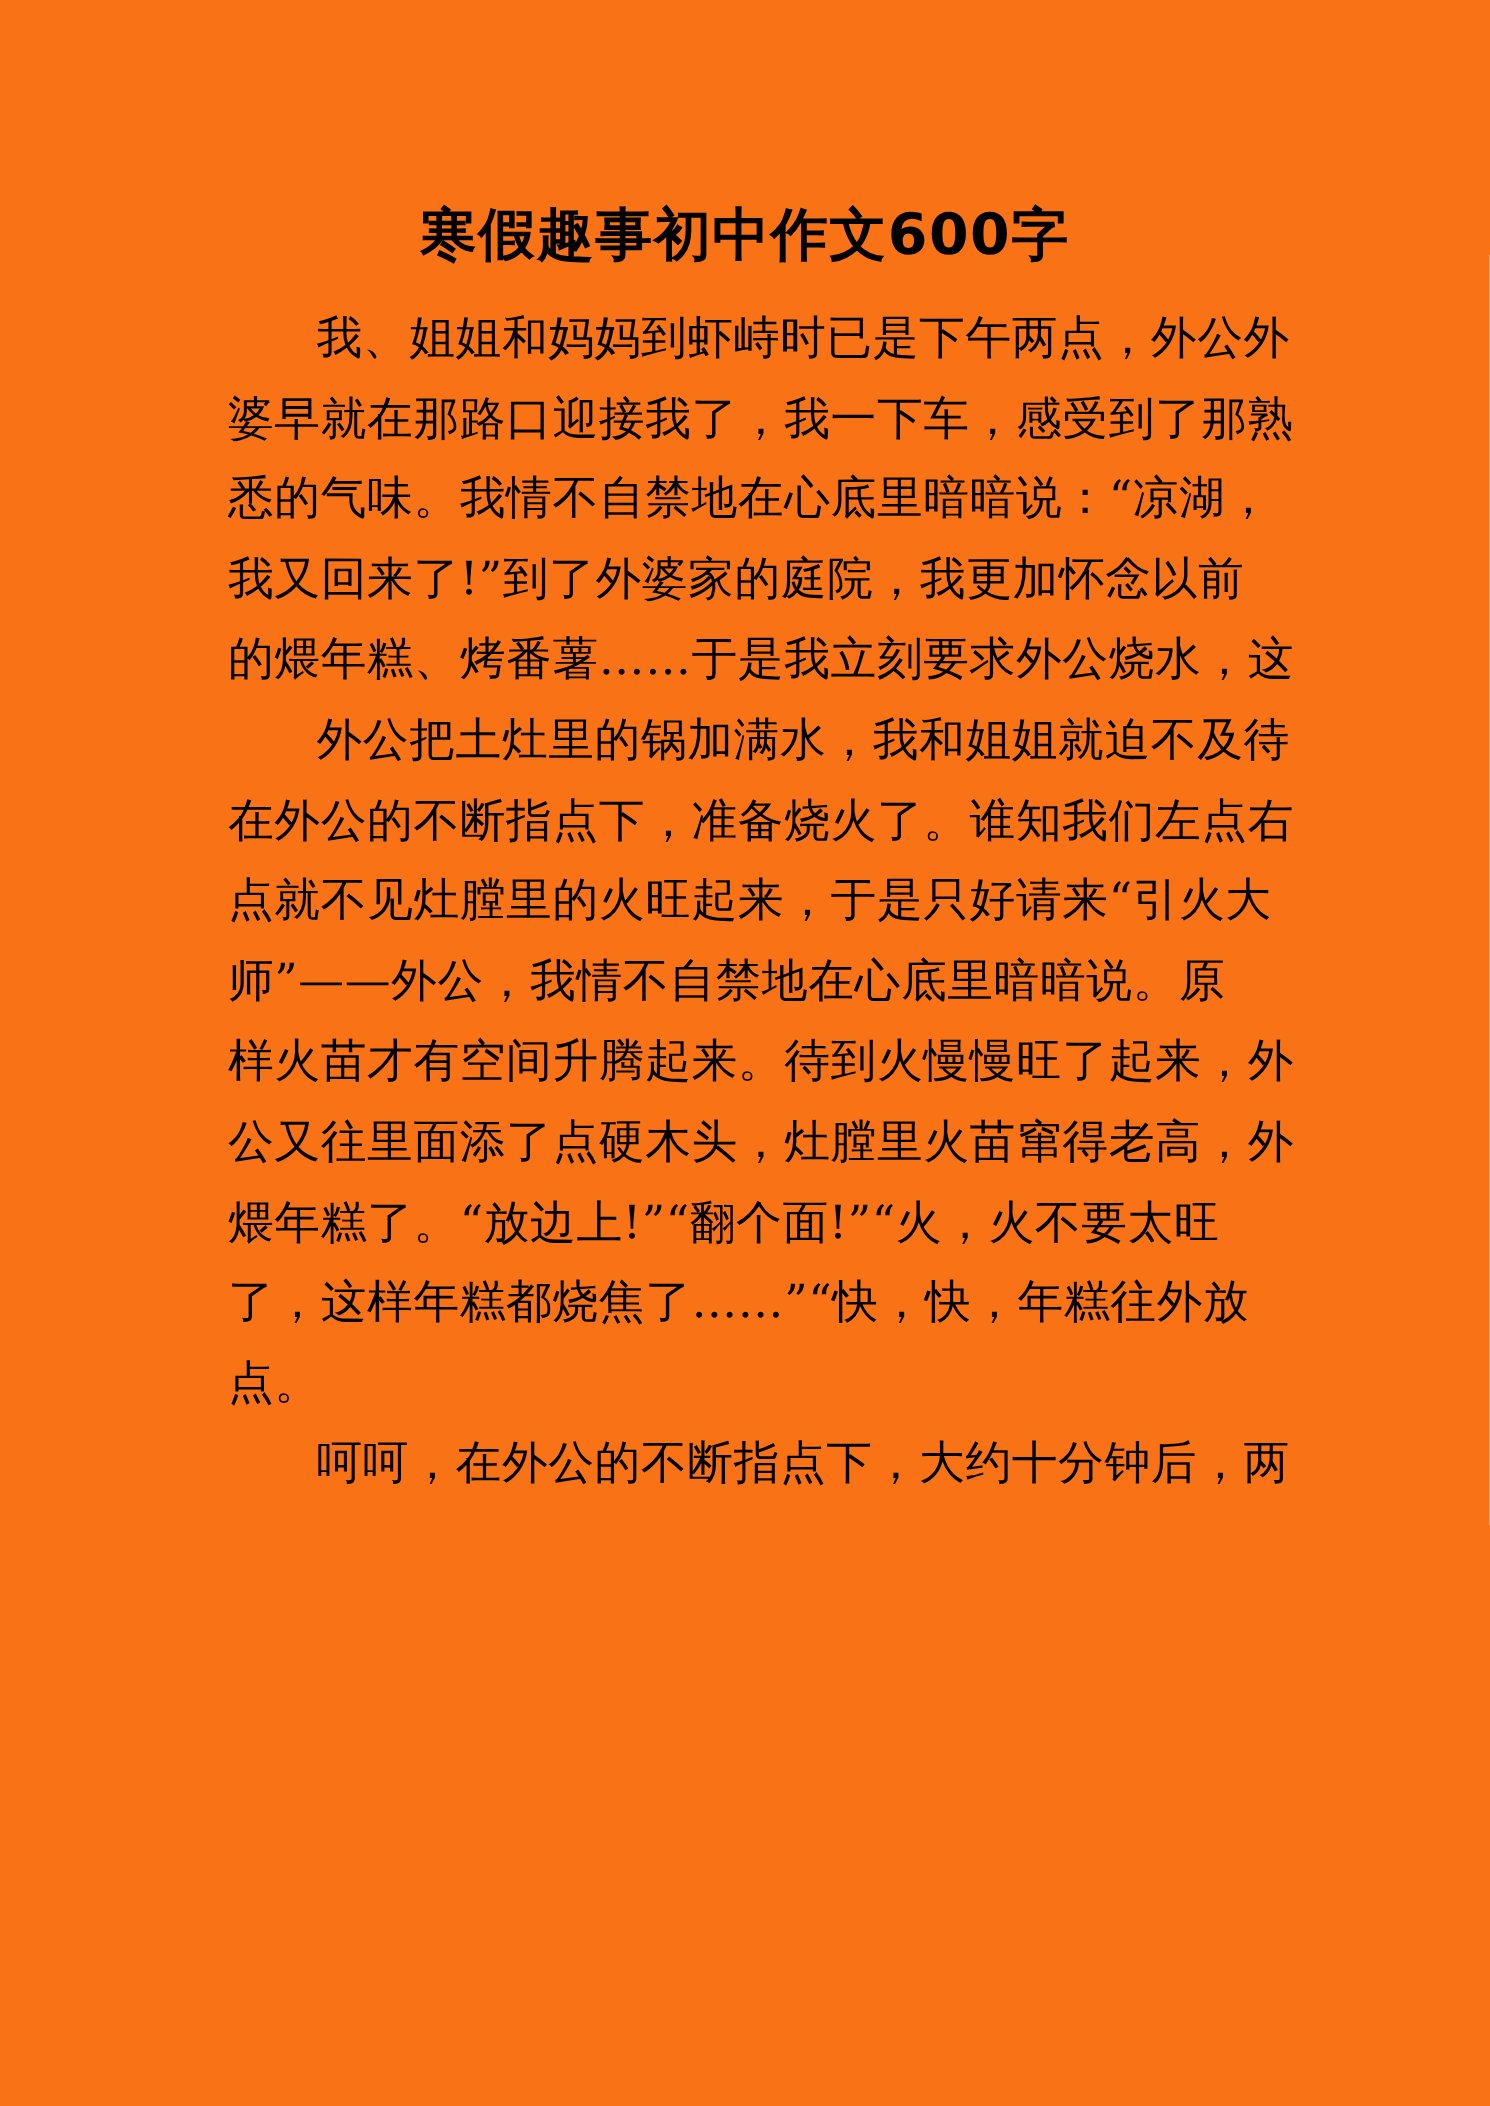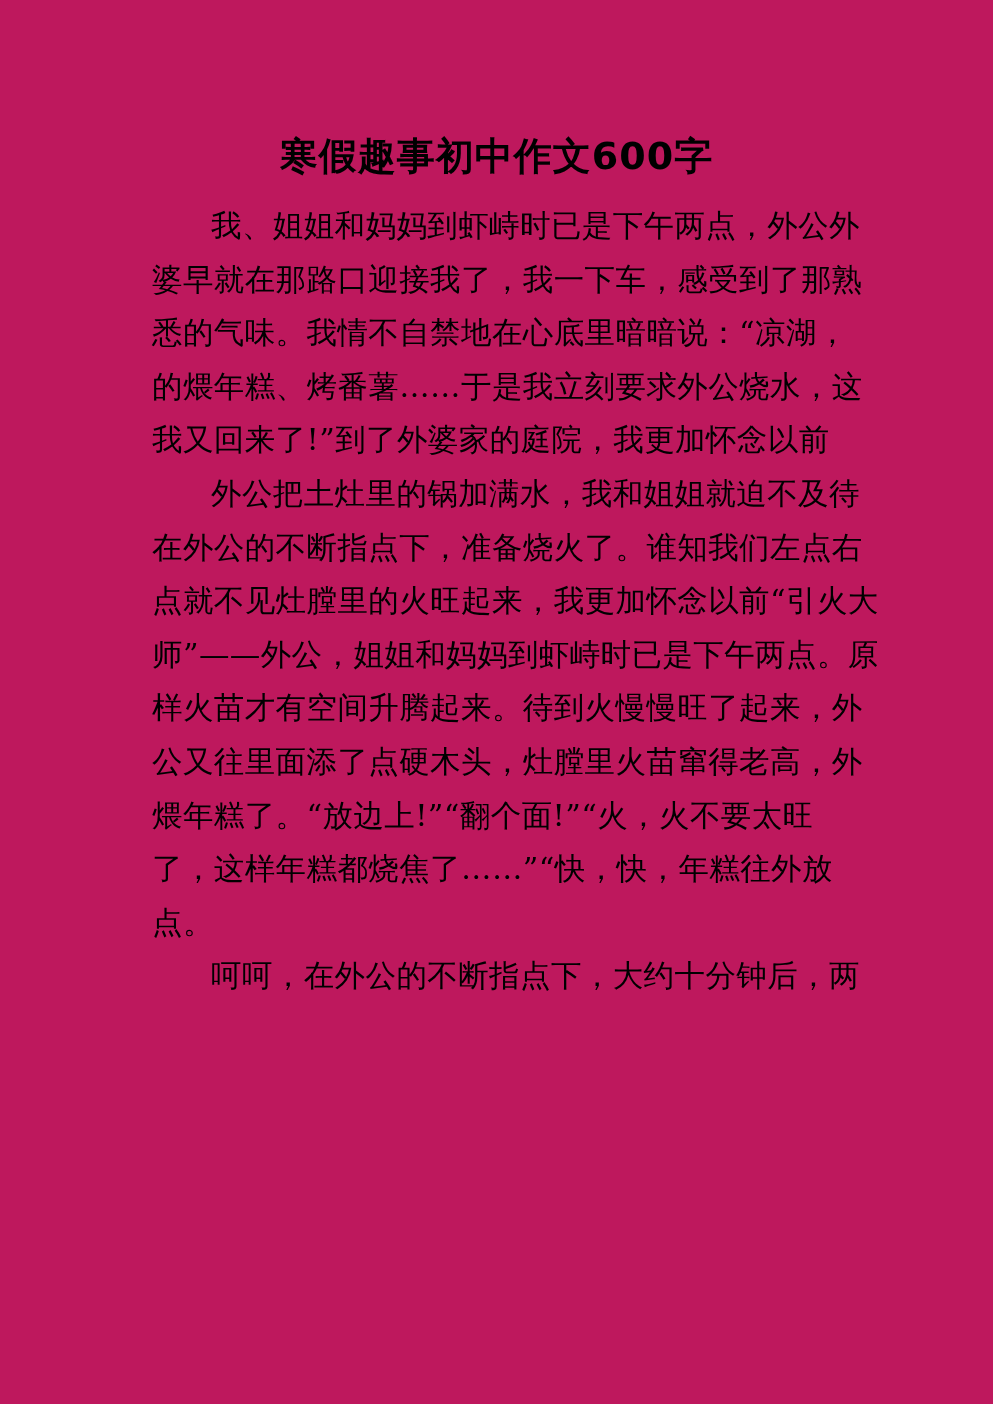--- a/index.html
+++ b/index.html
@@ -14,21 +14,21 @@
       overflow: hidden;
       font-family: "DejaVu Serif", "Liberation Serif", serif;
       color: #000000;
     }
     .page {
       position: absolute;
       left: 0;
       top: 0;
       width: 993px;
       height: 1404px;
-      background: #be185d;
+      background: #f97316;
     }
     .title {
       position: absolute;
       left: 0;
       top: 128px;
       width: 993px;
       text-align: center;
       font-family: "DejaVu Sans", "Liberation Sans", sans-serif;
       font-weight: bold;
       font-size: 38px;
@@ -57,29 +57,29 @@
 
 <div class="page">
   <div class="title">寒假趣事初中作文600字</div>
 
   <div class="body-text">
 
     <div>
       <div class="line indent">我、姐姐和妈妈到虾峙时已是下午两点，外公外</div>
       <div class="line">婆早就在那路口迎接我了，我一下车，感受到了那熟</div>
       <div class="line">悉的气味。我情不自禁地在心底里暗暗说：“凉湖，</div>
+      <div class="line">我又回来了!”到了外婆家的庭院，我更加怀念以前</div>
       <div class="line">的煨年糕、烤番薯……于是我立刻要求外公烧水，这</div>
-      <div class="line">我又回来了!”到了外婆家的庭院，我更加怀念以前</div>
     </div>
 
     <div>
       <div class="line indent">外公把土灶里的锅加满水，我和姐姐就迫不及待</div>
       <div class="line">在外公的不断指点下，准备烧火了。谁知我们左点右</div>
-      <div class="line">点就不见灶膛里的火旺起来，我更加怀念以前“引火大</div>
-      <div class="line">师”——外公，姐姐和妈妈到虾峙时已是下午两点。原</div>
+      <div class="line">点就不见灶膛里的火旺起来，于是只好请来“引火大</div>
+      <div class="line">师”——外公，我情不自禁地在心底里暗暗说。原</div>
       <div class="line">样火苗才有空间升腾起来。待到火慢慢旺了起来，外</div>
       <div class="line">公又往里面添了点硬木头，灶膛里火苗窜得老高，外</div>
       <div class="line">煨年糕了。“放边上!”“翻个面!”“火，火不要太旺</div>
       <div class="line">了，这样年糕都烧焦了……”“快，快，年糕往外放</div>
       <div class="line">点。</div>
     </div>
 
     <div>
       <div class="line indent">呵呵，在外公的不断指点下，大约十分钟后，两</div>
     </div>

